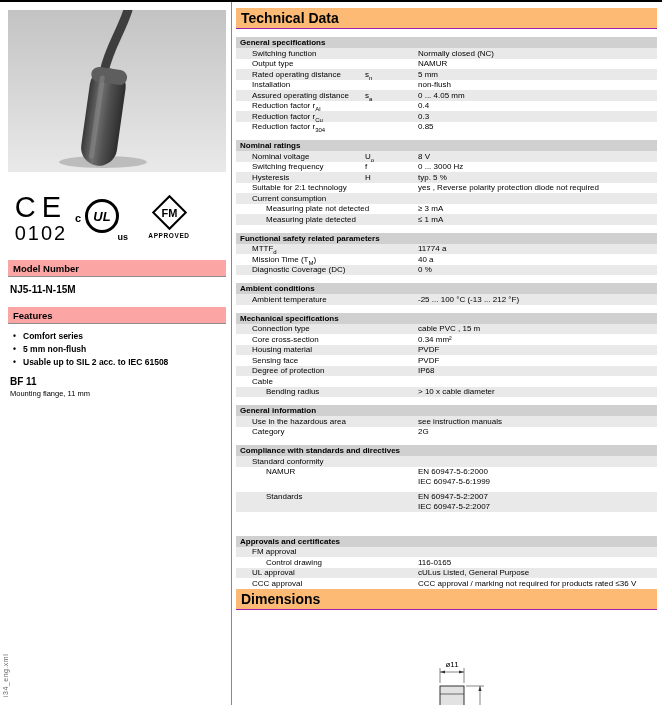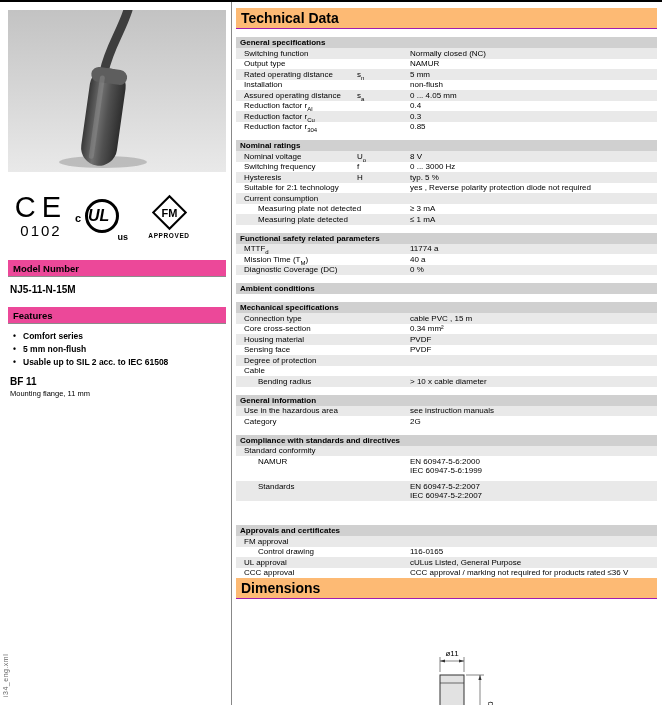--- a/index.html
+++ b/index.html
@@ -8,42 +8,42 @@
   .page{position:relative;width:662px;height:705px;background:#fff;border-top:2px solid #000;overflow:hidden}
   .col-divider{position:absolute;left:231px;top:0;width:1px;height:705px;background:#888}
   .side-text{position:absolute;left:2px;top:555px;height:140px;writing-mode:vertical-rl;transform:rotate(180deg);font-size:7px;color:#666;letter-spacing:.5px}
 
   
   .left-col{position:absolute;left:8px;top:8px;width:218px}
   .photo{width:218px;height:162px;overflow:hidden}
   .marks{display:flex;align-items:flex-start;margin-top:22px;height:54px}
   .ce{width:66px;text-align:center}
   .ce-text{font-size:29px;line-height:27px;letter-spacing:6px;font-weight:400}
-  .ce-num{font-size:15px;letter-spacing:2px;margin-top:1px}
+  .ce-num{font-size:20px;letter-spacing:2px;margin-top:1px}
   .ulmark{position:relative;width:56px;height:48px;margin-top:2px}
-  .ul-circle{position:absolute;left:11px;top:3px;width:34px;height:34px;border:3px solid #000;border-radius:50%;display:flex;align-items:center;font-weight:700;font-size:16px;font-style:italic}
+  .ul-circle{position:absolute;left:11px;top:3px;width:34px;height:34px;border:3px solid #000;border-radius:50%;display:flex;align-items:center;justify-content:center;font-weight:700;font-size:13px;font-style:italic}
   .ul-c{position:absolute;left:1px;top:16px;font-size:11px;font-weight:700}
   .ul-us{position:absolute;right:2px;bottom:2px;font-size:9px;font-weight:700}
   .fmmark{width:62px;text-align:center;margin-left:8px}
   .fm-diamond{width:25px;height:25px;border:2px solid #000;transform:rotate(45deg);margin:6px auto 0;display:flex;align-items:center;justify-content:center;background:#fff}
   .fm-diamond span{transform:rotate(-45deg);font-weight:700;font-size:11px}
   .fm-approved{font-size:6.5px;letter-spacing:.6px;margin-top:7px;font-weight:700}
-  .lbar{background:#ec4899;font-weight:700;font-size:9.5px;padding:2.5px 5px;margin-top:12px;border-bottom:1px solid #8c8c8c}
+  .lbar{background:#fca5a5;font-weight:700;font-size:9.5px;padding:2.5px 5px;margin-top:12px;border-bottom:1px solid #8c8c8c}
   .model-value{font-weight:700;font-size:10px;padding:7px 2px 0}
   .features-list{list-style:none;padding:6px 2px 0}
   .features-list li{font-weight:700;font-size:8.5px;line-height:13px;padding-left:13px;position:relative}
   .features-list li::before{content:"\2022";position:absolute;left:3px}
   .acc-name{font-weight:700;font-size:10px;padding:7px 2px 0}
   .acc-desc{font-size:7.5px;padding:2px 2px 0}
 
   
   .right-col{position:absolute;left:236px;top:6px;width:421px}
   .section-bar{background:#fdba74;font-weight:700;font-size:14px;padding:2px 5px;border-bottom:1px solid #a21caf}
   .subsection{background:#d0d0d0;font-weight:700;font-size:8px;line-height:9px;padding:1px 4px;margin-top:8px}
-  .trow{display:grid;grid-template-columns:121px 53px 1fr;font-size:8px;line-height:9.5px;padding:.5px 0}
+  .trow{display:grid;grid-template-columns:121px 53px 1fr;font-size:8px;line-height:9.5px;padding:.5px 8px}
   .trow.stripe{background:#e9e9e9}
   .tlabel{padding-left:8px;white-space:nowrap}
   .tlabel.ind{padding-left:22px}
   .tsym{white-space:nowrap}
   .tval{white-space:nowrap}
   sub{font-size:6px;line-height:0}
   .row-space{width:100%}
 
   .dim-wrap{margin-top:48px;margin-left:162px;width:140px}
   svg text{font-family:"Liberation Sans",sans-serif}
@@ -208,20 +208,25 @@
           <div class="tlabel">Mission Time (T<sub>M</sub>)</div>
           <div class="tsym"></div>
           <div class="tval">40 a</div>
         </div>
         <div class="trow stripe">
           <div class="tlabel">Diagnostic Coverage (DC)</div>
           <div class="tsym"></div>
           <div class="tval">0 %</div>
         </div>
         <div class="subsection">Ambient conditions</div>
+        <div class="trow stripe">
+          <div class="tlabel">Ambient temperature</div>
+          <div class="tsym"></div>
+          <div class="tval">-25 ... 100 °C (-13 ... 212 °F)</div>
+        </div>
         <div class="subsection">Mechanical specifications</div>
         <div class="trow stripe">
           <div class="tlabel">Connection type</div>
           <div class="tsym"></div>
           <div class="tval">cable PVC , 15 m</div>
         </div>
         <div class="trow">
           <div class="tlabel">Core cross-section</div>
           <div class="tsym"></div>
           <div class="tval">0.34 mm²</div>
@@ -232,20 +237,21 @@
           <div class="tval">PVDF</div>
         </div>
         <div class="trow">
           <div class="tlabel">Sensing face</div>
           <div class="tsym"></div>
           <div class="tval">PVDF</div>
         </div>
         <div class="trow stripe">
           <div class="tlabel">Degree of protection</div>
           <div class="tsym"></div>
+          <div class="tval">IP68</div>
         </div>
         <div class="trow">
           <div class="tlabel">Cable</div>
           <div class="tsym"></div>
           <div class="tval"></div>
         </div>
         <div class="trow stripe">
           <div class="tlabel ind">Bending radius</div>
           <div class="tsym"></div>
           <div class="tval">&gt; 10 x cable diameter</div>

